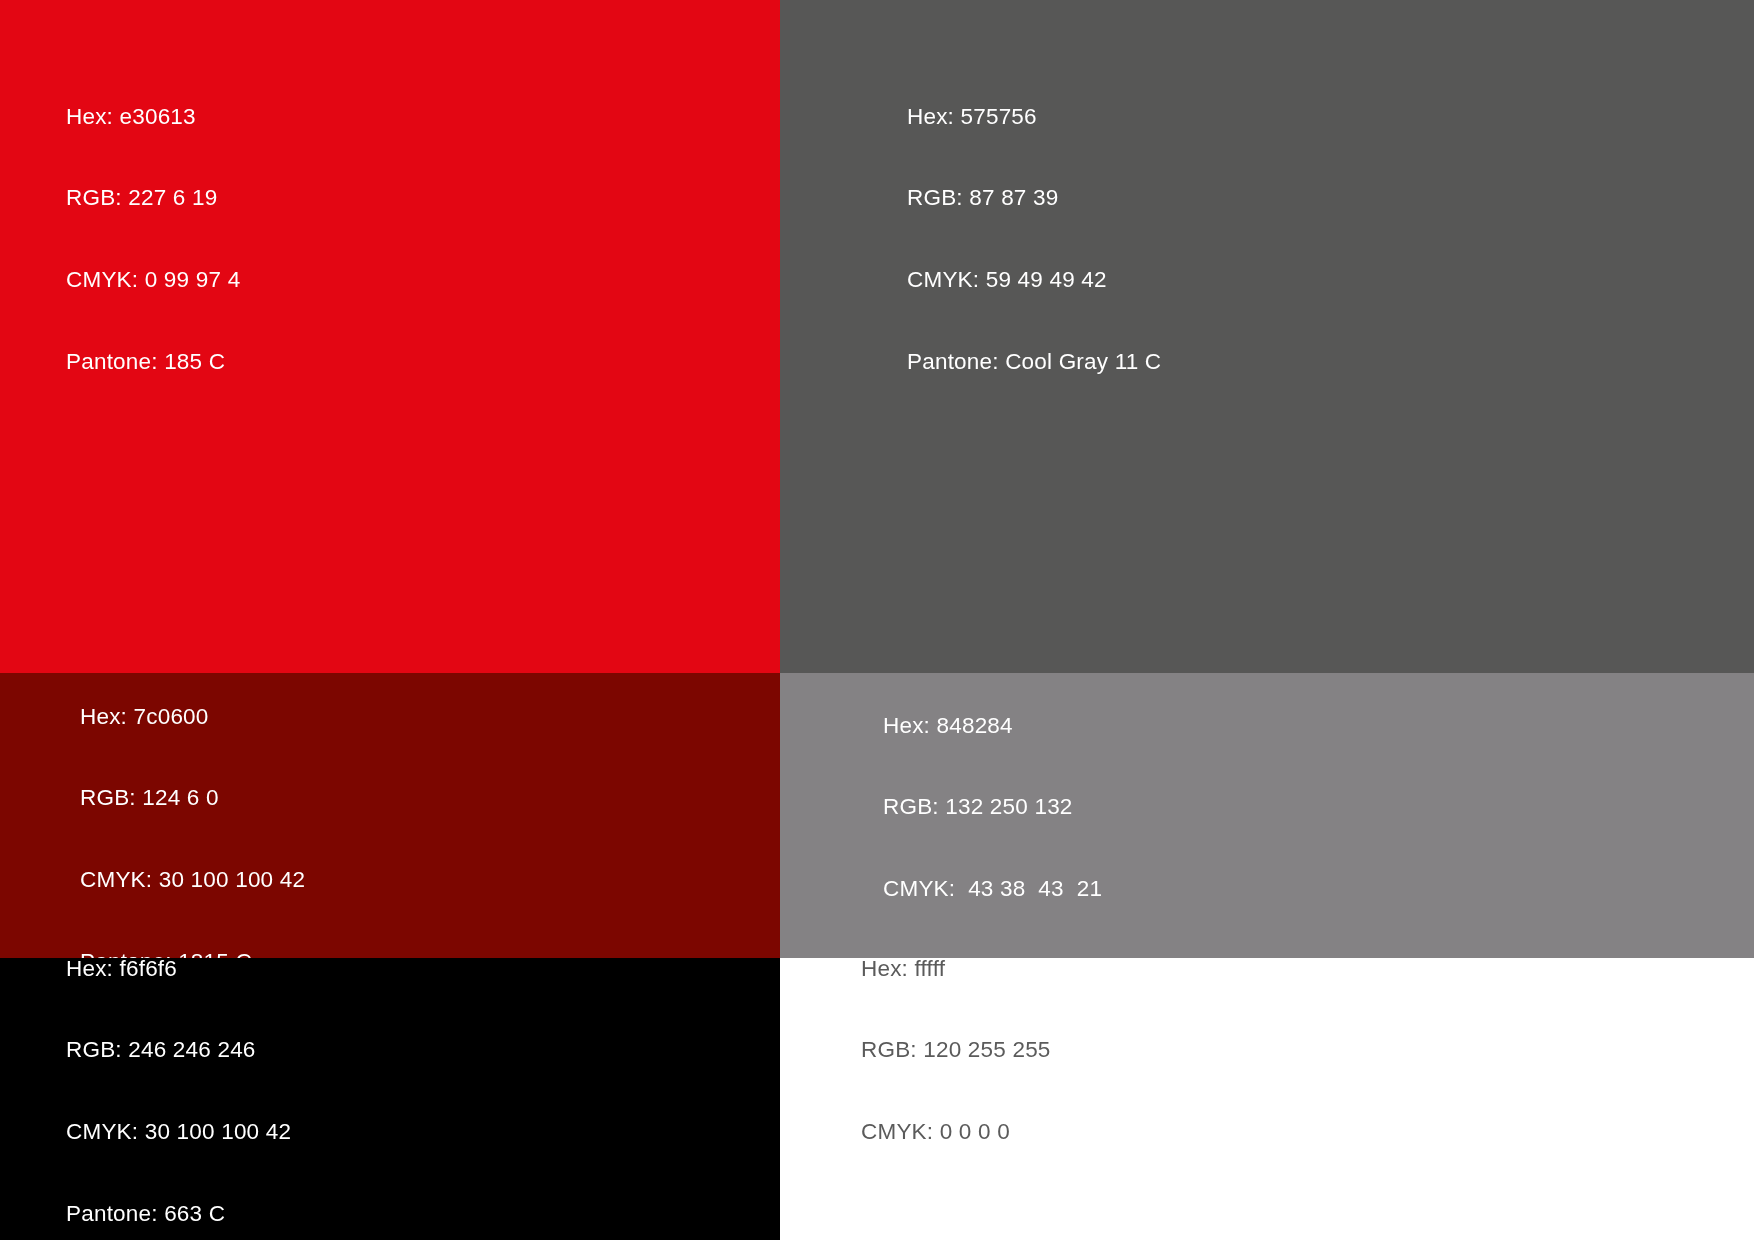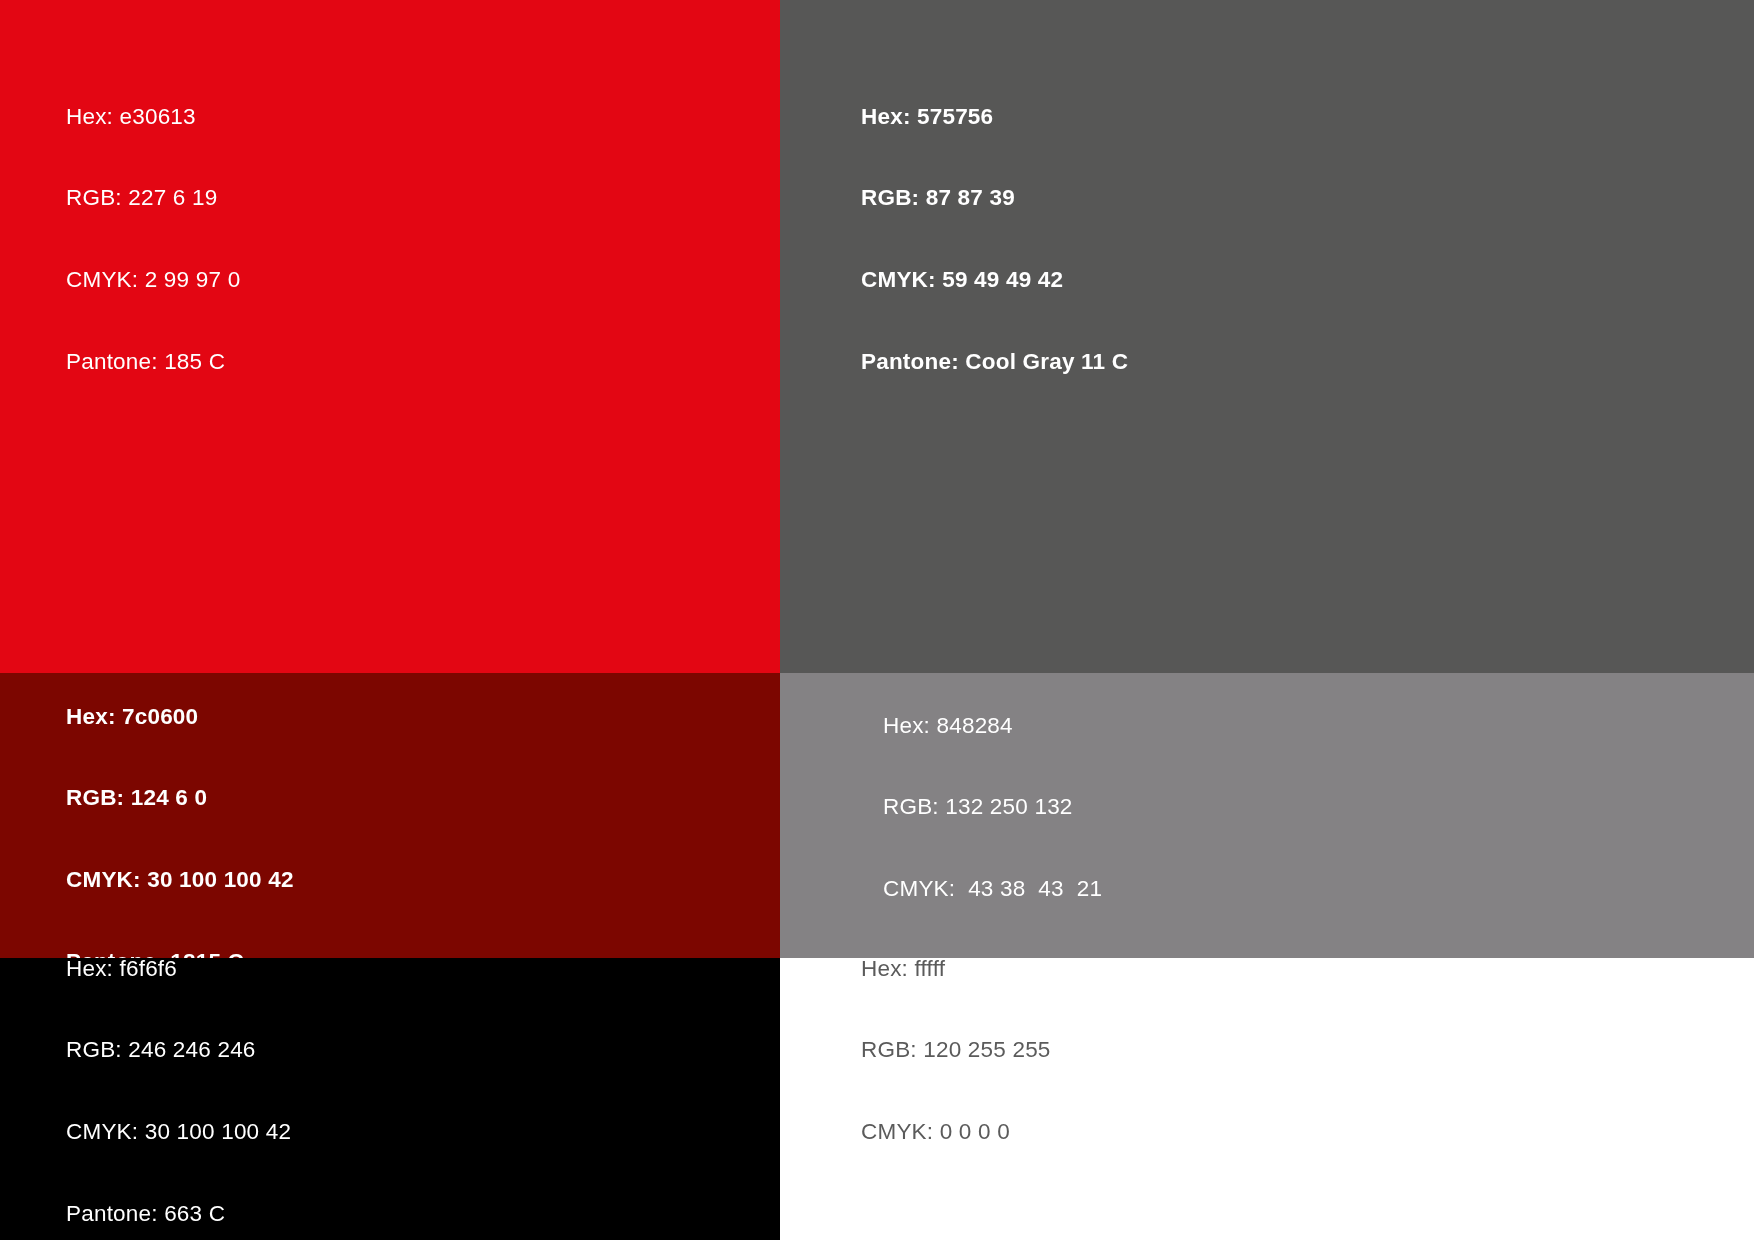--- a/index.html
+++ b/index.html
@@ -54,36 +54,36 @@
 </head>
 <body>
 
 <div class="palette">
 
   <div class="swatch col-left row-1" style="background:#e30613;">
   </div>
   <div class="swatch-info info-r1 text-light" style="left:66px;">
     <span class="swatch-line">Hex: e30613</span>
     <span class="swatch-line">RGB: 227 6 19</span>
-    <span class="swatch-line">CMYK: 2 99 97 0</span>
+    <span class="swatch-line">CMYK: 0 99 97 4</span>
     <span class="swatch-line">Pantone: 185 C</span>
   </div>
 
   <div class="swatch col-right row-1" style="background:#575756;">
   </div>
-  <div class="swatch-info info-r1 text-light" style="left:861px;font-weight:bold;">
+  <div class="swatch-info info-r1 text-light" style="left:907px;">
     <span class="swatch-line">Hex: 575756</span>
     <span class="swatch-line">RGB: 87 87 39</span>
     <span class="swatch-line">CMYK: 59 49 49 42</span>
     <span class="swatch-line">Pantone: Cool Gray 11 C</span>
   </div>
 
   <div class="swatch col-left row-2" style="background:#7c0600;">
   </div>
-  <div class="swatch-info text-light" style="left:66px; top:648px;font-weight:bold;">
+  <div class="swatch-info text-light" style="left:80px; top:648px;">
     <span class="swatch-line">Hex: 7c0600</span>
     <span class="swatch-line">RGB: 124 6 0</span>
     <span class="swatch-line">CMYK: 30 100 100 42</span>
     <span class="swatch-line">Pantone: 1815 C</span>
   </div>
 
   <div class="swatch col-right row-2" style="background:#848284;">
   </div>
   <div class="swatch-info text-light" style="left:861px; top:657px;margin-left:22px;">
     <span class="swatch-line">Hex: 848284</span>

